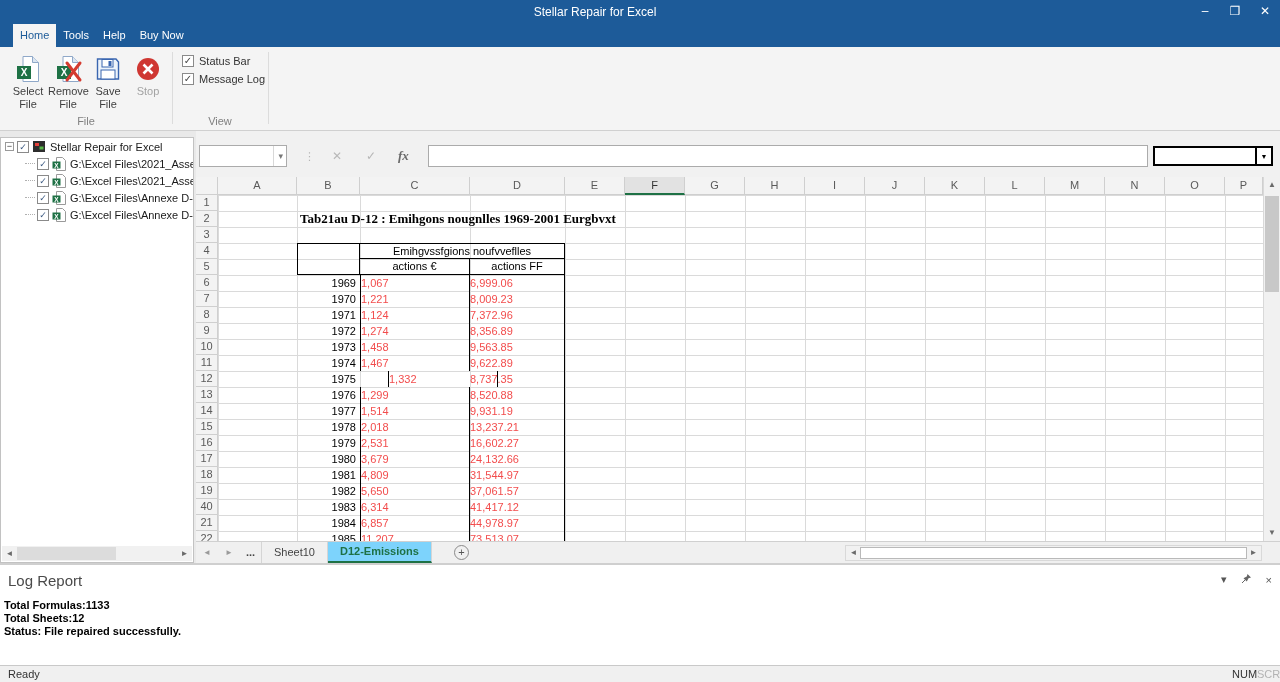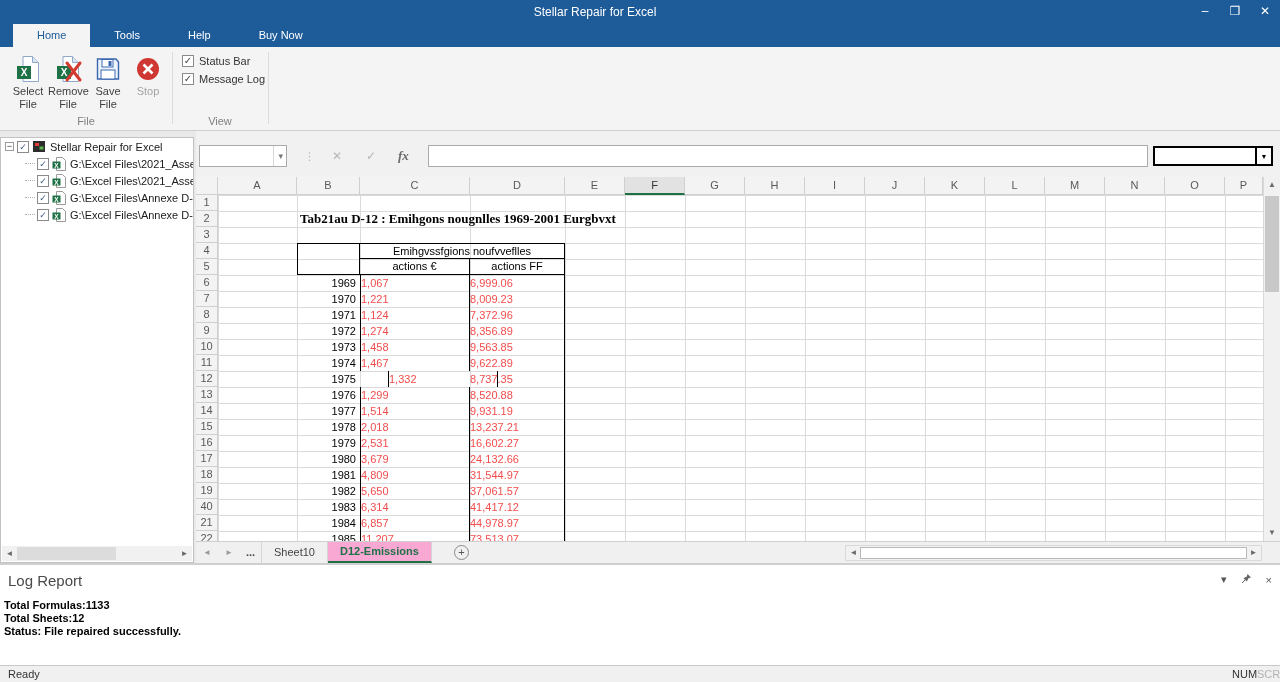--- a/index.html
+++ b/index.html
@@ -8,21 +8,21 @@
   .abs{position:absolute;}
 
   
   .titlebar{position:absolute;left:0;top:0;width:1280px;height:24px;background:#1d5b99;}
   .title-text{position:absolute;left:0;right:90px;top:0;height:24px;line-height:24px;text-align:center;font-size:12px;color:#fff;}
   .win-btns{position:absolute;right:0;top:0;height:24px;display:flex;}
   .win-btn{width:30px;height:24px;line-height:23px;text-align:center;font-size:12px;color:#fff;}
 
   
   .menubar{position:absolute;left:0;top:24px;width:1280px;height:23px;background:#1d5b99;display:flex;padding-left:13px;}
-  .menu-tab{color:#fff;font-size:11px;line-height:23px;padding:0 24px;cursor:default;}
+  .menu-tab{color:#fff;font-size:11px;line-height:23px;padding:0 7px;cursor:default;}
   .menu-tab.active{background:#f4f4f4;color:#1d5b99;}
 
   
   .ribbon{position:absolute;left:0;top:47px;width:1280px;height:84px;background:#f4f4f4;border-bottom:1px solid #d0d0d0;}
   .rib-btn{position:absolute;top:7px;width:40px;text-align:center;}
   .rib-ico{display:block;height:30px;}
   .rib-btn .lbl{display:block;font-size:11px;line-height:12px;color:#3f3f3f;margin-top:1px;}
   .rib-btn.disabled .lbl{color:#a3a3a3;}
   .grp-sep{position:absolute;top:5px;height:72px;width:1px;background:#dcdcdc;}
   .grp-label{position:absolute;top:68px;font-size:11px;color:#808080;text-align:center;}
@@ -75,21 +75,21 @@
   .vscroll{position:absolute;left:1263px;top:177px;width:17px;height:364px;background:#f1f1f1;border-left:1px solid #d9d9d9;}
   .vs-btn{position:absolute;left:0;width:16px;height:16px;font-size:8px;line-height:16px;text-align:center;color:#6a6a6a;}
   .vs-thumb{position:absolute;left:1px;width:14px;top:19px;height:96px;background:#c8c8c8;}
 
   
   .tabbar{position:absolute;left:196px;top:541px;width:1084px;height:22px;background:#f0f0f0;border-top:1px solid #d0d0d0;display:flex;}
   .tb-arrow{width:22px;text-align:center;line-height:21px;font-size:8px;color:#9a9a9a;flex:none;}
   .tb-more{width:22px;text-align:center;line-height:21px;font-size:11px;font-weight:bold;color:#444;flex:none;border-right:1px solid #d5d5d5;}
   .sheet-tabs{display:flex;flex:none;}
   .sheet-tab{padding:0 12px;line-height:21px;font-size:11px;color:#444;border-right:1px solid #d5d5d5;white-space:nowrap;}
-  .sheet-tab.active{background:#f9a8d4;color:#1e7145;font-weight:bold;border-bottom:2px solid #1e7145;line-height:19px;}
+  .sheet-tab.active{background:#7dd3fc;color:#1e7145;font-weight:bold;border-bottom:2px solid #1e7145;line-height:19px;}
   .tb-add{width:15px;height:15px;border:1px solid #8a8a8a;border-radius:50%;line-height:13px;text-align:center;font-size:11px;color:#555;margin:3px 0 0 22px;flex:none;}
   .h-scroll{position:absolute;left:649px;top:3px;width:417px;height:16px;background:#f1f1f1;border:1px solid #d9d9d9;display:flex;}
   .h-scroll .scroll-btn{line-height:14px;}
   .h-thumb{position:absolute;left:14px;right:14px;top:1px;bottom:1px;background:#fff;border:1px solid #b9b9b9;}
 
   
   .splitter{position:absolute;left:0;top:563px;width:1280px;height:2px;background:#cfcfcf;}
   .log{position:absolute;left:0;top:565px;width:1280px;height:100px;background:#fff;}
   .log-title{position:absolute;left:8px;top:7px;font-size:15px;color:#4a4a4a;}
   .log-icons{position:absolute;right:8px;top:8px;display:flex;gap:14px;align-items:center;color:#555;font-size:11px;}

